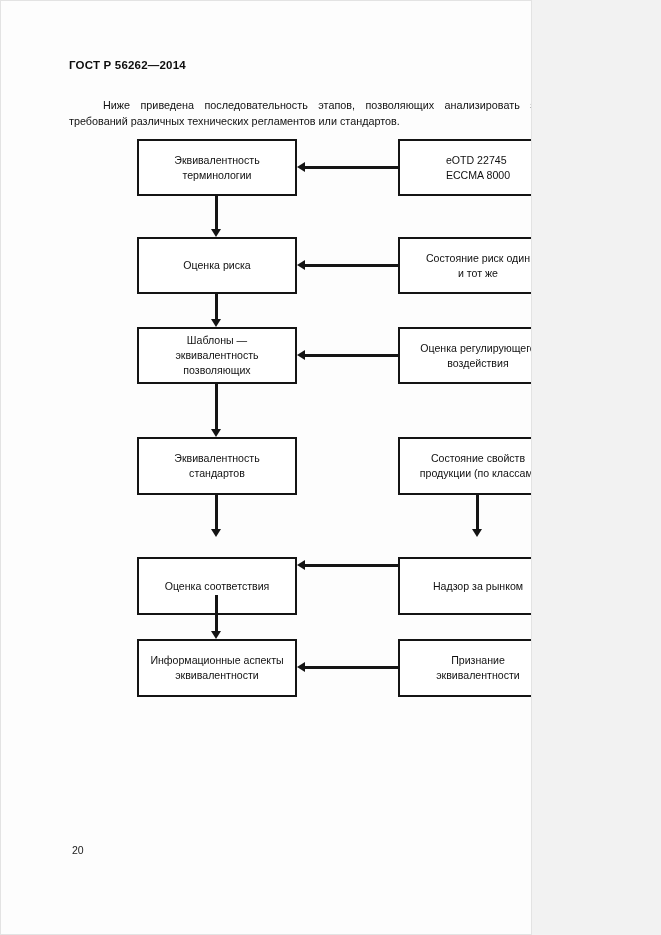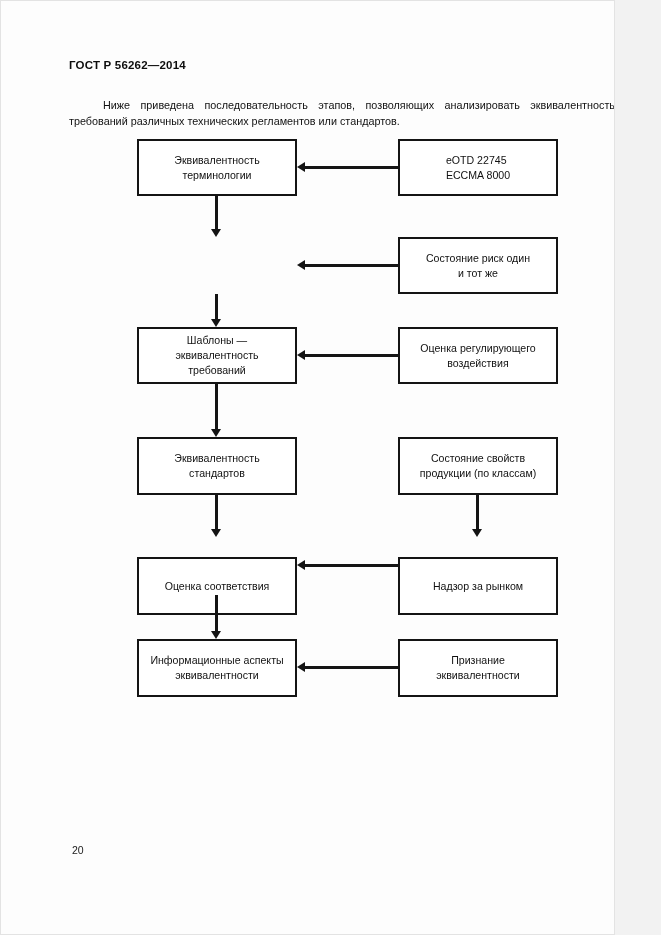--- a/index.html
+++ b/index.html
@@ -5,21 +5,21 @@
   html, body {
     margin: 0;
     padding: 0;
     background: #f2f2f2;
   }
   body {
     font-family: "Liberation Sans", sans-serif;
   }
   .page {
     position: relative;
-    width: 615px;
+    width: 532px;
     height: 935px;
     background: #fdfdfd;
     border: 1px solid #e3e3e3;
     box-sizing: border-box;
     overflow: hidden;
   }
   .std-header {
     position: absolute;
     left: 68px;
     top: 58px;
@@ -116,24 +116,27 @@
   <div class="std-header">ГОСТ Р 56262—2014</div>
 
   <div class="body-para" id="intro-para">Ниже приведена последовательность этапов, позволяющих анализировать эквивалентность требований различных технических регламентов или стандартов.</div>
 
   <div class="flow">
 
     <div class="node left r1">
       <span class="node-label">Эквивалентность
 терминологии</span>
     </div>
+    <div class="node left r2">
+      <span class="node-label">Оценка риска</span>
+    </div>
     <div class="node left r3">
       <span class="node-label">Шаблоны —
 эквивалентность
-требований</span>
+позволяющих</span>
     </div>
     <div class="node left r4">
       <span class="node-label">Эквивалентность
 стандартов</span>
     </div>
     <div class="node left r5">
       <span class="node-label">Оценка соответствия</span>
     </div>
     <div class="node left r6">
       <span class="node-label">Информационные аспекты

